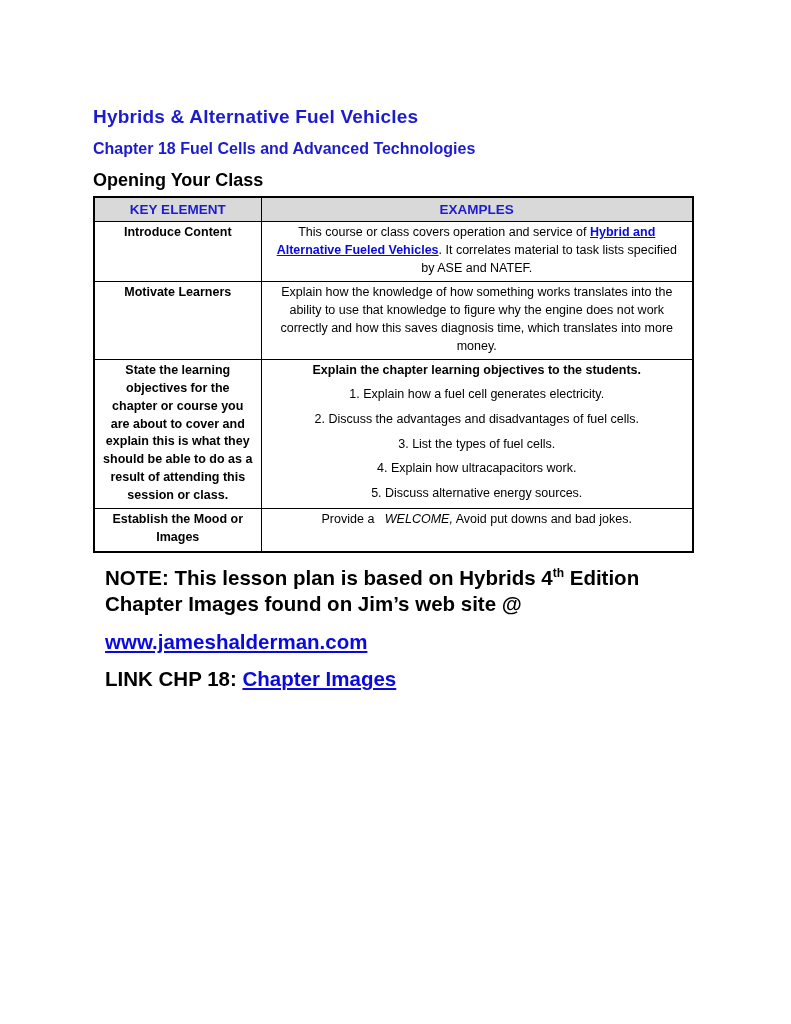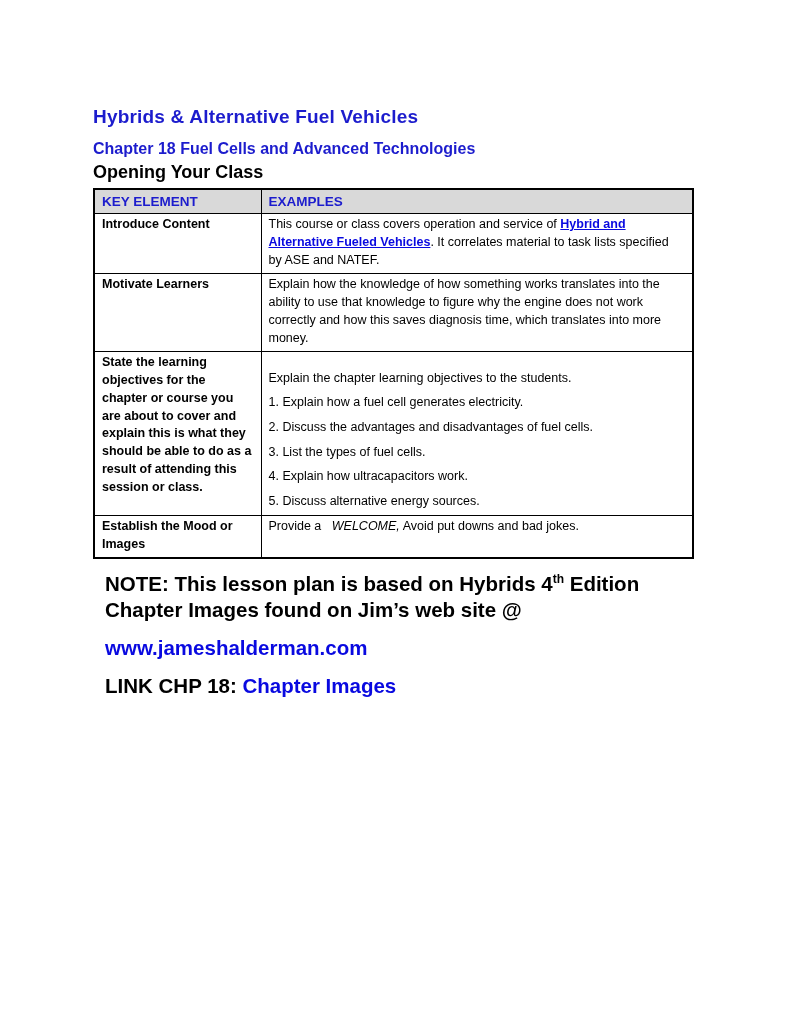--- a/index.html
+++ b/index.html
@@ -24,69 +24,70 @@
   .doc-subtitle {
     color: #1c1ccd;
     font-size: 16px;
     font-weight: bold;
     margin: 0 0 0 0;
   }
   .section-heading {
     color: #000000;
     font-size: 18px;
     font-weight: bold;
-    margin: 4px 0 5px 0;
+    margin: 12px 0 5px 0;
   }
   table.lesson-table {
     width: 601px;
     border-collapse: collapse;
     border: 2px solid #000000;
     font-size: 12.5px;
     color: #000000;
   }
   .lesson-table th, .lesson-table td {
     border: 1.5px solid #000000;
     padding: 2px 7px 4px 7px;
     vertical-align: top;
-    text-align: left;
+    text-align: center;
     line-height: 1.42;
   }
   .lesson-table th {
     background: #d9d9d9;
     color: #1c1ccd;
     font-size: 13.5px;
     font-weight: bold;
     padding: 2px 7px;
   }
   .lesson-table td.key-cell {
     width: 167px;
     font-weight: bold;
   }
   .cell-link {
     color: #0909e0;
     font-weight: bold;
     text-decoration: underline;
     cursor: pointer;
   }
-  .objective-intro { margin: 16px 0 6px 0; }
+  .objective-intro { margin: 0 0 6px 0; font-weight: bold; }
   .objective-item { margin: 0 0 7px 0; }
   .objective-item:last-child { margin-bottom: 0; }
   .italic { font-style: italic; margin-left: 7px; }
   .note-block {
     margin: 3px 0 0 0;
     width: 640px;
     color: #000000;
     font-size: 20.5px;
     font-weight: bold;
     line-height: 1.26;
   }
   .note-block p { margin: 12px; }
   .note-link {
     color: #0909e0;
     font-weight: bold;
+    text-decoration: underline;
     cursor: pointer;
   }
   sup { font-size: 12px; vertical-align: super; line-height: 0; }
 </style>
 </head>
 <body>
 
 <div class="page">
 
   <h1 class="doc-title">Hybrids &amp; Alternative Fuel Vehicles</h1>

